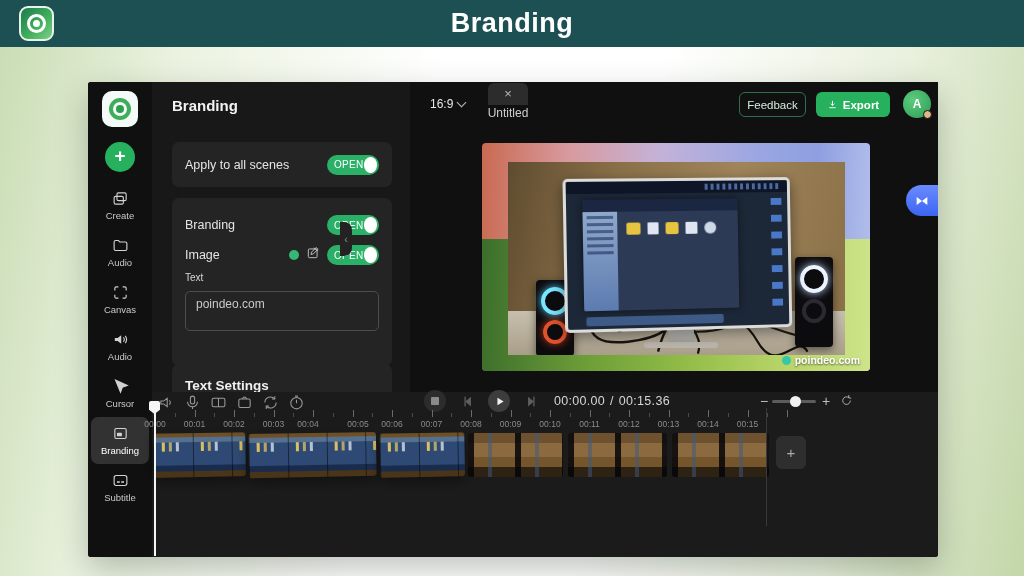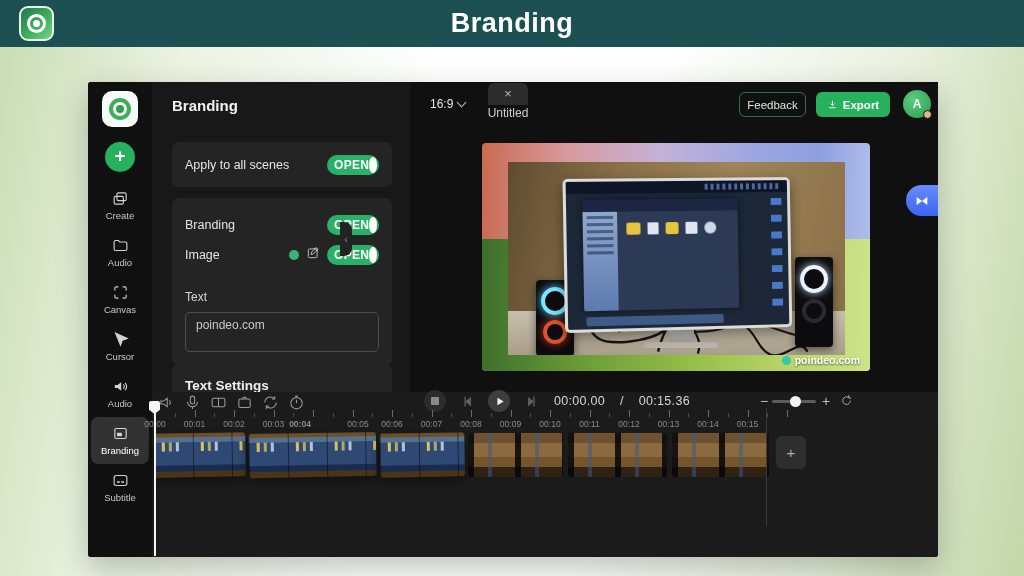--- a/index.html
+++ b/index.html
@@ -33,25 +33,25 @@
   .panel{position:absolute;left:64px;top:0;width:258px;height:310px;background:#181818;}
   .panel-title{color:#f2f2f2;font-size:15px;font-weight:bold;margin:15px 0 0 20px;}
   .card{position:absolute;left:20px;width:220px;background:#242424;border-radius:7px;}
   .card1{top:60px;height:45px;display:flex;align-items:center;justify-content:space-between;padding:0 13px;}
   .card2{top:116px;height:168px;padding:12px 13px;}
   .card3{top:282px;height:60px;padding:12px 13px;}
   .row-label{color:#e4e4e4;font-size:12.5px;}
   .prow{display:flex;align-items:center;justify-content:space-between;height:30px;}
   .prow .right{display:flex;align-items:center;gap:7px;}
   .toggle{width:52px;height:20px;border-radius:10px;background:var(--toggle_green,#2bb167);display:flex;align-items:center;justify-content:space-between;padding:0 2px 0 7px;cursor:pointer;}
-  .toggle .t-label{color:#fff;font-size:12px;font-weight:bold;letter-spacing:.3px;}
+  .toggle .t-label{color:#fff;font-size:10px;font-weight:normal;letter-spacing:.3px;}
   .toggle .knob{width:16px;height:16px;border-radius:50%;background:#fff;}
   .img-thumb{width:10px;height:10px;border-radius:50%;background:#35b877;}
   .edit-ic svg{width:14px;height:14px;stroke:#cfcfcf;fill:none;stroke-width:1.5;}
-  .text-label{color:#d8d8d8;font-size:12px;margin:20px 0 8px 0;}
+  .text-label{color:#d8d8d8;font-size:10px;margin:2px 0 8px 0;}
   .text-input{width:194px;height:40px;background:transparent;border:1px solid #4d4d4d;border-radius:5px;color:#c9c9c9;font-size:12px;padding:0 10px 14px 10px;font-family:"Liberation Sans",sans-serif;}
   .ts-title{color:#f0f0f0;font-size:13.5px;font-weight:bold;text-align:right;}
   .collapse-handle{position:absolute;left:252px;top:140px;width:12px;height:34px;background:#232323;border-radius:0 8px 8px 0;color:#8a8a8a;font-size:11px;display:flex;align-items:center;justify-content:center;cursor:pointer;}
   
   .preview{position:absolute;left:322px;top:0;width:528px;height:310px;background:#101010;}
   .pv-topbar{position:absolute;left:0;top:0;width:528px;height:45px;}
   .ratio{position:absolute;left:20px;top:15px;color:#e8e8e8;font-size:12px;display:flex;align-items:center;gap:5px;cursor:pointer;}
   .chev{width:7px;height:7px;border-right:1.5px solid #bbb;border-bottom:1.5px solid #bbb;transform:rotate(45deg);margin-top:-3px;}
   .title-wrap{position:absolute;left:62px;top:1px;width:72px;text-align:center;}
   .close-tip{width:40px;height:22px;margin:0 auto;background:#2c2c2c;border-radius:6px 6px 0 0;color:#b8b8b8;font-size:13px;line-height:22px;cursor:pointer;}
@@ -100,21 +100,21 @@
   .side-tab svg{width:16px;height:16px;fill:#fff;}
   
   .timeline{position:absolute;left:64px;top:310px;width:786px;height:165px;background:#1b1b1b;border-radius:0 0 3px 0;}
   .tl-toolbar{position:absolute;left:0;top:0;width:786px;height:20px;}
   .tool-ic{position:absolute;top:2px;width:17px;height:17px;cursor:pointer;}
   .tool-ic svg{width:17px;height:17px;stroke:#9a9a9a;fill:none;stroke-width:1.5;}
   .tr-btn{position:absolute;top:-2px;width:22px;height:22px;border-radius:50%;display:flex;align-items:center;justify-content:center;cursor:pointer;}
   .tr-stop{left:272px;background:#2c2c2c;}
   .tr-play{left:336px;background:#3d3d3d;}
   .tr-skip{top:3px;width:13px;height:13px;}
-  .tl-time{position:absolute;left:402px;top:2px;color:#d6d6d6;font-size:12.5px;letter-spacing:.3px;display:flex;gap:15px;}
+  .tl-time{position:absolute;left:402px;top:2px;color:#d6d6d6;font-size:12.5px;letter-spacing:.3px;display:flex;gap:5px;}
   .zoom-ctrl{position:absolute;top:2px;color:#bdbdbd;cursor:pointer;font-size:14px;line-height:14px;}
   .z-minus{left:608px;}
   .z-plus{left:670px;}
   .z-track{position:absolute;left:620px;top:8px;width:44px;height:3px;border-radius:2px;background:#5c5c5c;cursor:pointer;}
   .z-knob{position:absolute;left:18px;top:-4px;width:11px;height:11px;border-radius:50%;background:#f2f2f2;}
   .z-reset svg{width:13px;height:13px;stroke:#bdbdbd;fill:none;stroke-width:1.6;}
   .z-reset{left:688px;}
   .ruler{position:absolute;left:0;top:16px;width:786px;height:24px;cursor:pointer;}
   .tick-major{position:absolute;top:2px;width:1px;height:7px;background:#6a6a6a;}
   .tick-minor{position:absolute;top:5px;width:1px;height:4px;background:#4a4a4a;}
@@ -174,31 +174,31 @@
         <svg viewBox="0 0 24 24">
             <path d="M4 9V6a2 2 0 0 1 2-2h3"></path>
             <path d="M15 4h3a2 2 0 0 1 2 2v3"></path>
             <path d="M20 15v3a2 2 0 0 1-2 2h-3"></path>
             <path d="M9 20H6a2 2 0 0 1-2-2v-3"></path>
           </svg>
         <span>Canvas</span>
       </div>
       <div class="nav-item">
         <svg viewBox="0 0 24 24">
-            <path d="M5 3l7 17 2.5-7 7-2.5z" fill="#d2d2d2"></path>
-          </svg>
-        <span>Cursor</span>
-      </div>
-      <div class="nav-item">
-        <svg viewBox="0 0 24 24">
             <path d="M4 10v4h4l5 4V6l-5 4z" fill="#d2d2d2" stroke="none"></path>
             <path d="M16 9a4 4 0 0 1 0 6"></path>
             <path d="M18.5 7a7 7 0 0 1 0 10"></path>
           </svg>
         <span>Audio</span>
+      </div>
+      <div class="nav-item">
+        <svg viewBox="0 0 24 24">
+            <path d="M5 3l7 17 2.5-7 7-2.5z" fill="#d2d2d2"></path>
+          </svg>
+        <span>Cursor</span>
       </div>
       <div class="nav-item active">
         <svg viewBox="0 0 24 24">
             <rect x="4" y="5" width="16" height="14" rx="2"></rect>
             <rect x="7" y="11" width="7" height="5" rx="1" fill="#d2d2d2" stroke="none"></rect>
           </svg>
         <span>Branding</span>
       </div>
       <div class="nav-item">
         <svg viewBox="0 0 24 24">
@@ -409,21 +409,21 @@
         <div class="tick-minor" style="left: 62.25px;"></div>
         <div class="tick-label" style="left: 42.5px;">00:01</div>
         <div class="tick-major" style="left: 82px;"></div>
         <div class="tick-minor" style="left: 101.75px;"></div>
         <div class="tick-label" style="left: 82px;">00:02</div>
         <div class="tick-major" style="left: 121.5px;"></div>
         <div class="tick-minor" style="left: 141.25px;"></div>
         <div class="tick-label" style="left: 121.5px;">00:03</div>
         <div class="tick-major" style="left: 161px;"></div>
         <div class="tick-minor" style="left: 180.75px;"></div>
-        <div class="tick-label" style="left: 148px; font-weight: bold;">00:04</div>
+        <div class="tick-label" style="left: 156px;">00:04</div>
         <div class="tick-major" style="left: 200.5px;"></div>
         <div class="tick-minor" style="left: 220.25px;"></div>
         <div class="tick-label" style="left: 206px;">00:05</div>
         <div class="tick-major" style="left: 240px;"></div>
         <div class="tick-minor" style="left: 259.75px;"></div>
         <div class="tick-label" style="left: 240px;">00:06</div>
         <div class="tick-major" style="left: 279.5px;"></div>
         <div class="tick-minor" style="left: 299.25px;"></div>
         <div class="tick-label" style="left: 279.5px;">00:07</div>
         <div class="tick-major" style="left: 319px;"></div>

